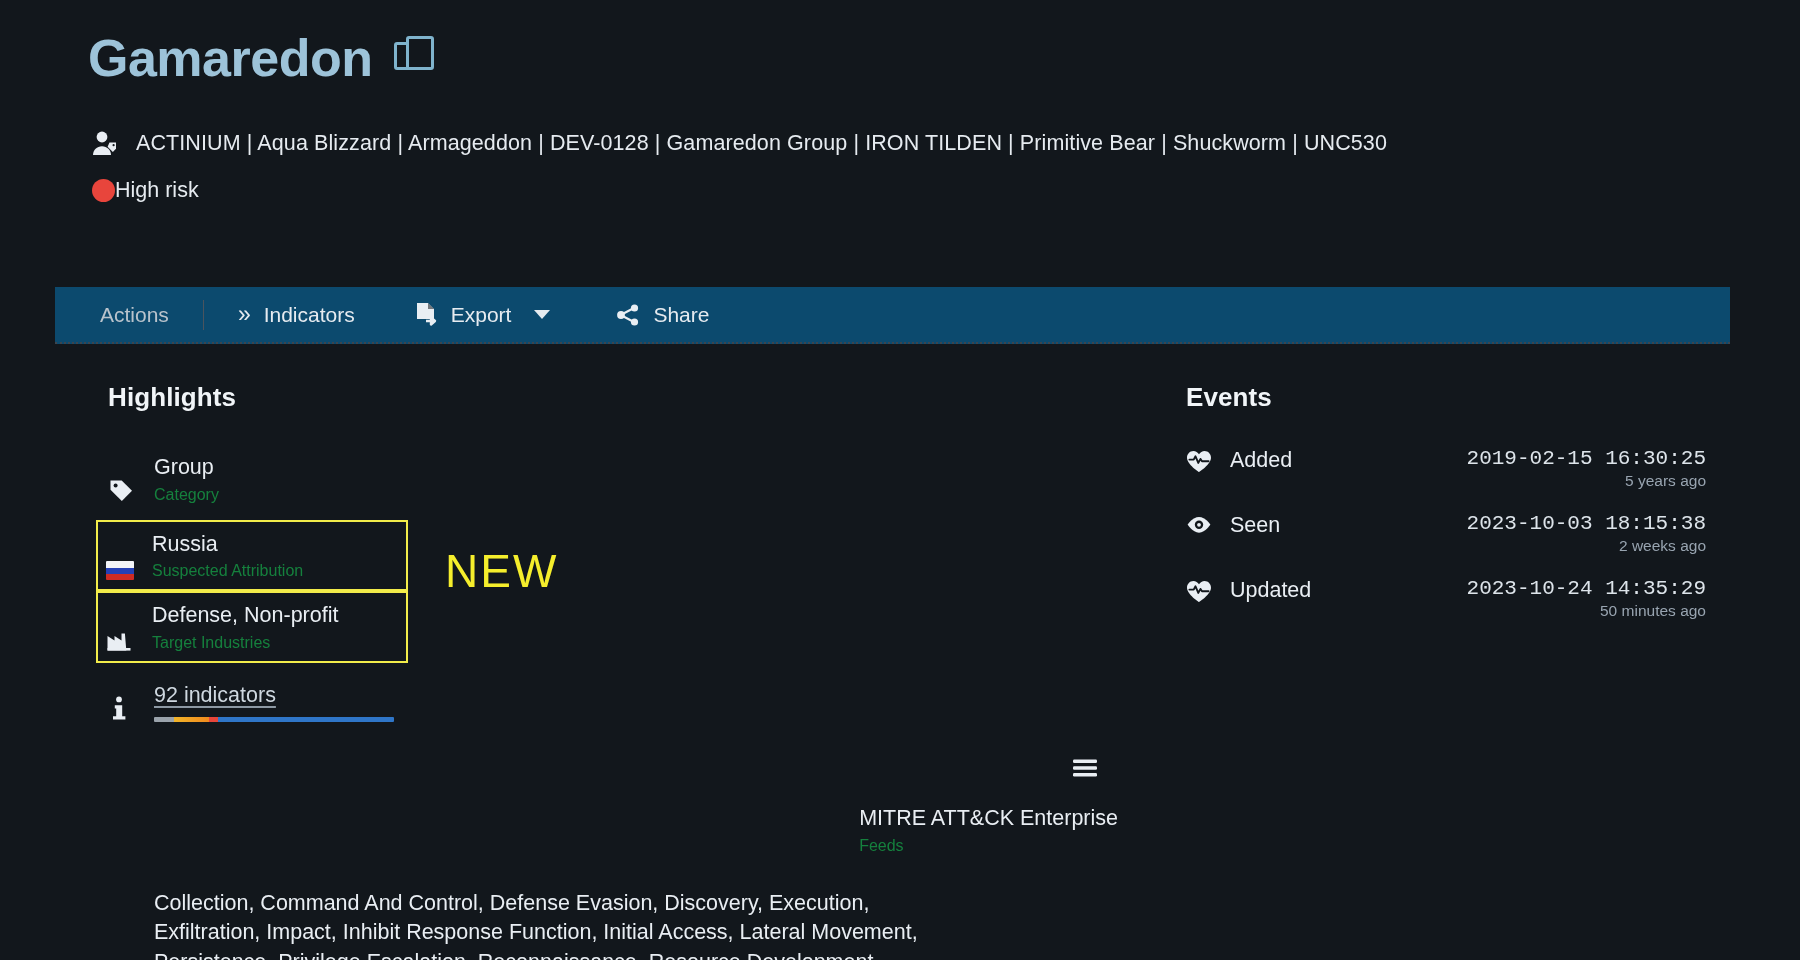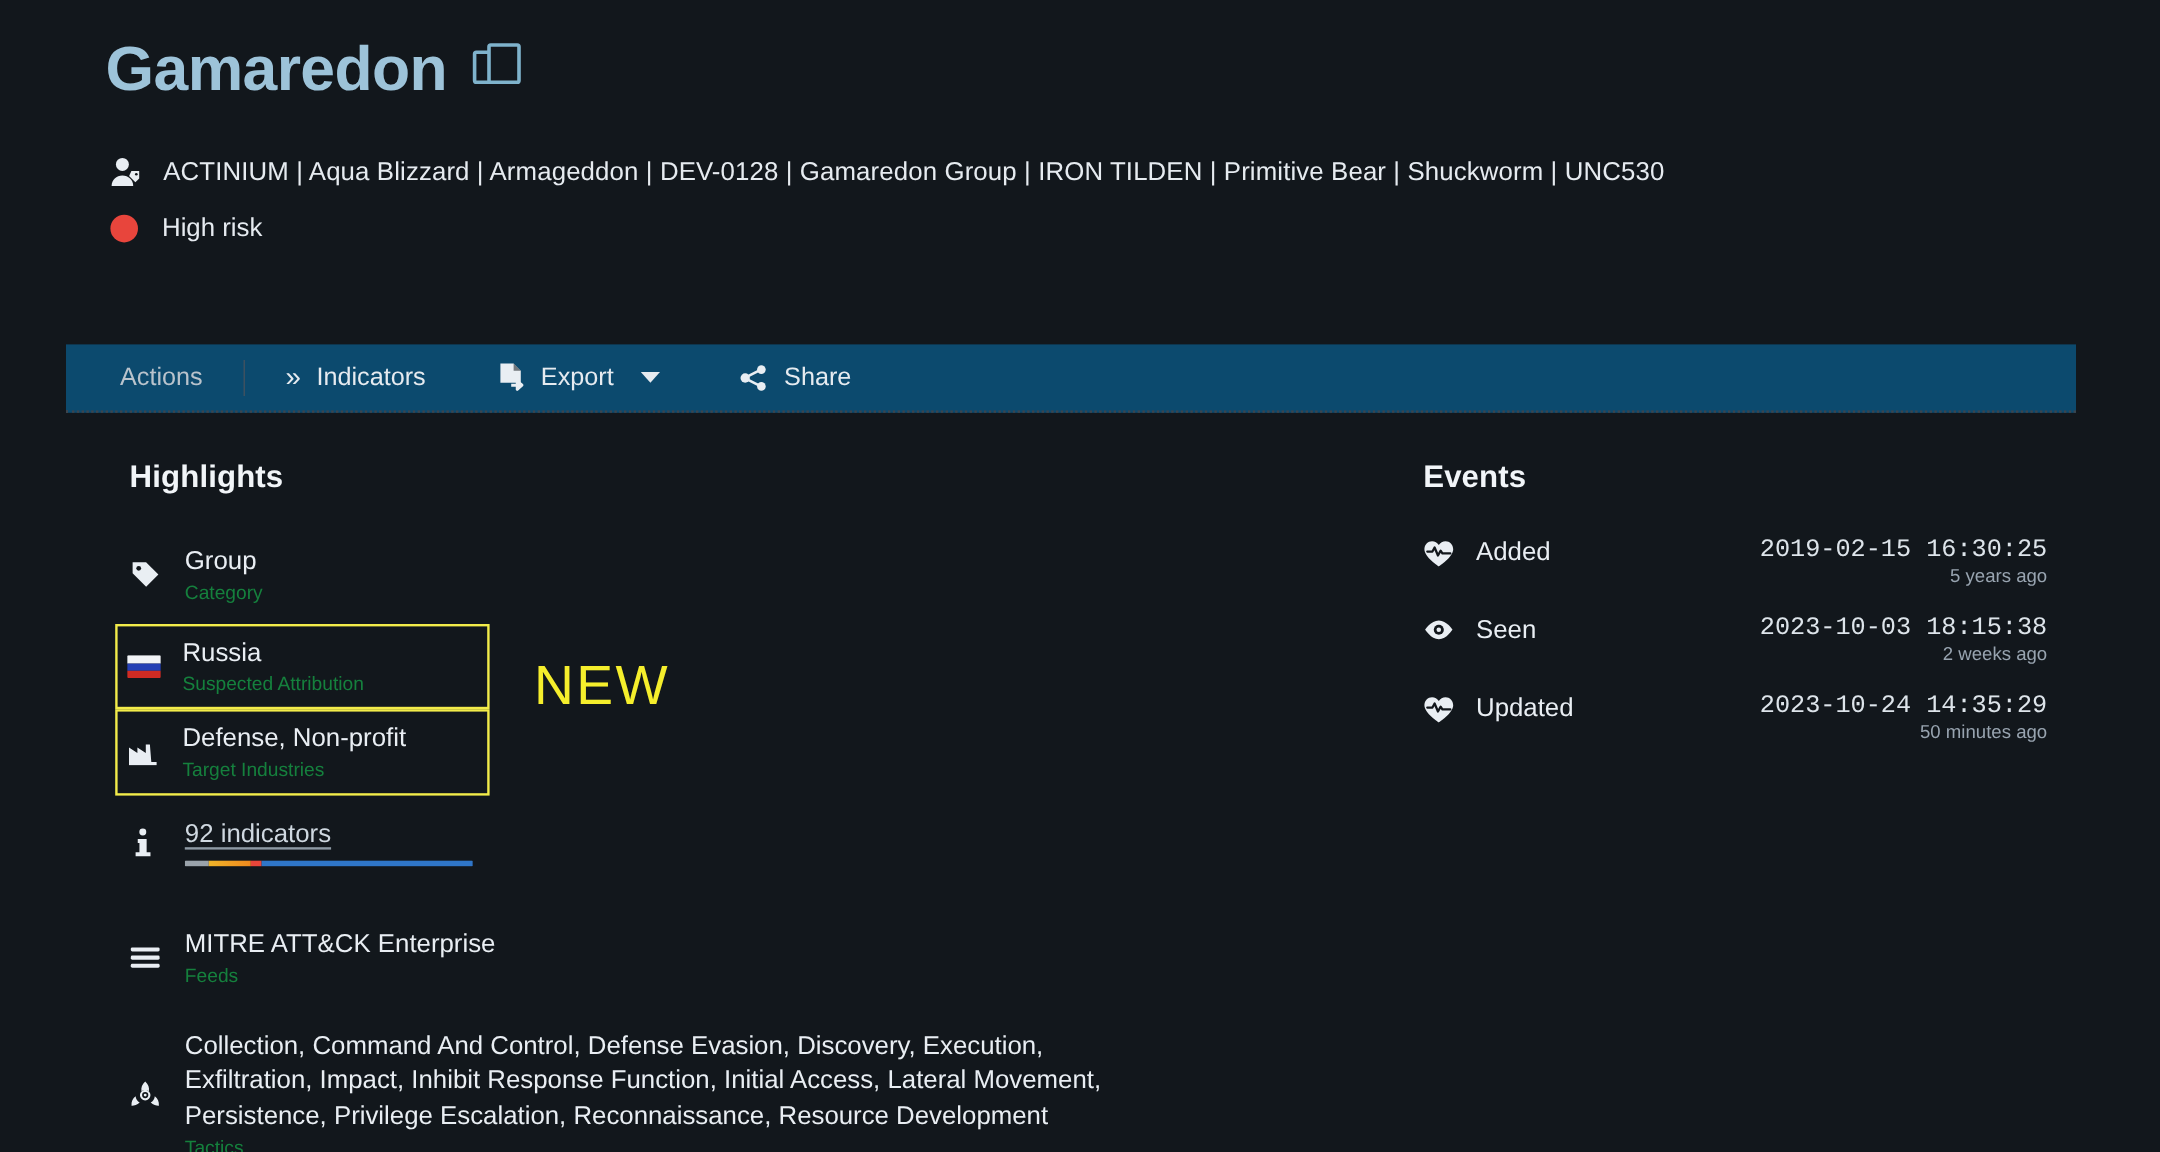--- a/index.html
+++ b/index.html
@@ -79,21 +79,21 @@
     letter-spacing: 0.1px;
     white-space: nowrap;
   }
 
   .risk-row {
     position: absolute;
     left: 92px;
     top: 178px;
     display: flex;
     align-items: center;
-    gap: 20px;
+    gap: 0;
   }
   .risk-dot {
     width: 23px;
     height: 23px;
     border-radius: 50%;
     background: #e8453c;
     flex: 0 0 auto;
   }
   .risk-text {
     font-size: 21.5px;
@@ -162,21 +162,21 @@
   .section-title {
     font-size: 26px;
     font-weight: 700;
     color: #f1f5f8;
     margin: 0 0 34px 0;
     letter-spacing: 0.1px;
   }
 
   .hl-row {
     display: flex;
-    align-items: center;
+    align-items: flex-end;
     gap: 0;
     position: relative;
     padding: 6px 0 6px 0;
   }
   .hl-icon {
     width: 46px;
     flex: 0 0 46px;
     display: flex;
     justify-content: flex-start;
     padding-top: 2px;
@@ -402,21 +402,21 @@
         <a class="indicator-link" href="#">92 indicators</a>
         <div class="ind-bar">
           <span class="ind-seg-gray"></span>
           <span class="ind-seg-amber"></span>
           <span class="ind-seg-red"></span>
           <span class="ind-seg-blue"></span>
         </div>
       </div>
     </div>
 
-    <div class="hl-row" style="margin-top:38px;">
+    <div class="hl-row" style="margin-top:22px;flex-direction:column;">
       <div class="hl-icon">
         <svg width="26" height="20" viewBox="0 0 26 20">
           <rect x="1" y="1.5" width="24" height="3.4" rx="1.2" fill="#e9eef3"></rect>
           <rect x="1" y="8.3" width="24" height="3.4" rx="1.2" fill="#e9eef3"></rect>
           <rect x="1" y="15.1" width="24" height="3.4" rx="1.2" fill="#e9eef3"></rect>
         </svg>
       </div>
       <div class="hl-body">
         <div class="hl-main">MITRE ATT&amp;CK Enterprise</div>
         <div class="hl-sub">Feeds</div>

